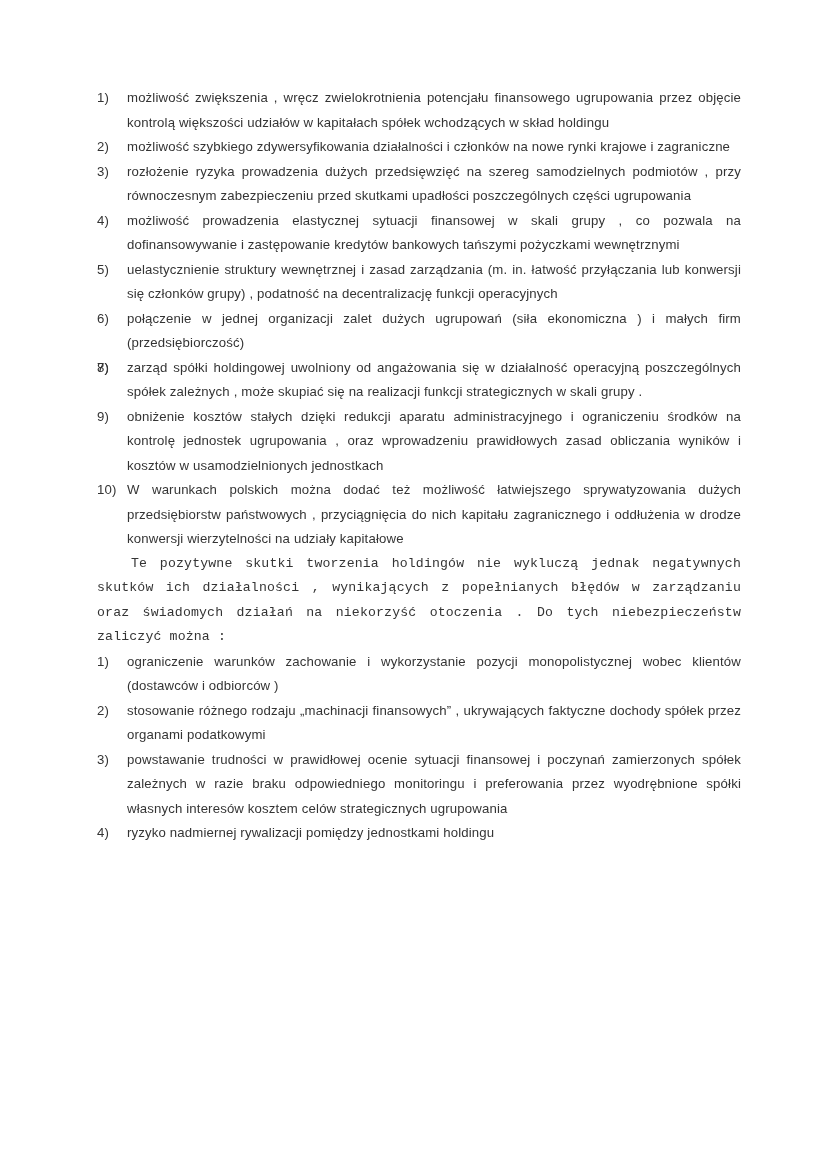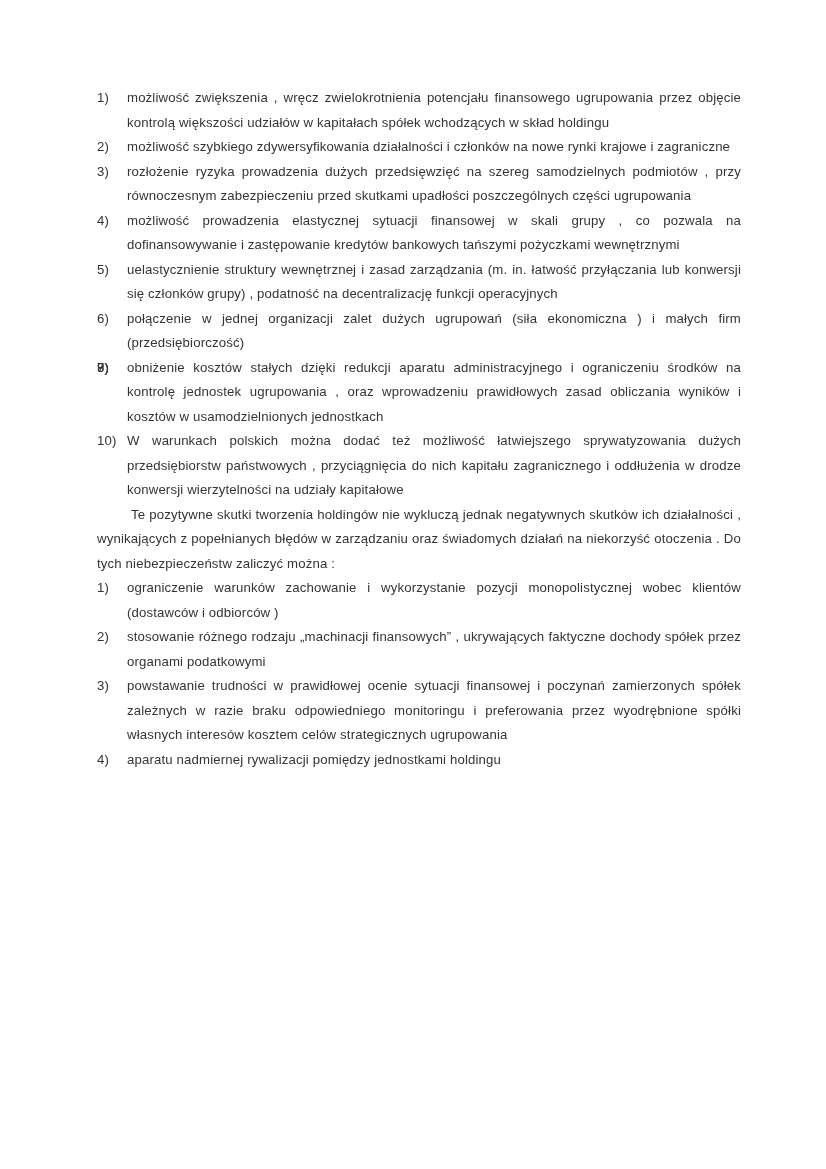--- a/index.html
+++ b/index.html
@@ -39,20 +39,21 @@
   .item .num {
     position: absolute;
     left: 0;
     top: 0;
     width: 28px;
     text-align: left;
   }
   .para {
     margin: 0;
     text-indent: 34px;
+    font-family: Liberation Mono, monospace;
   }
 </style>
 </head>
 <body>
 
 <div class="page">
   <div class="content">
 
     <div class="list">
       <div class="item">
@@ -77,20 +78,21 @@
       </div>
       <div class="item">
         <span class="num">6)</span>
         <span class="txt">połączenie w jednej organizacji zalet dużych ugrupowań (siła ekonomiczna ) i małych firm (przedsiębiorczość)</span>
       </div>
       <div class="item">
         <span class="num">7)</span>
       </div>
       <div class="item">
         <span class="num">8)</span>
+        <span class="txt">zarząd spółki holdingowej uwolniony od angażowania się w działalność operacyjną poszczególnych spółek zależnych , może skupiać się na realizacji funkcji strategicznych w skali grupy .</span>
       </div>
       <div class="item">
         <span class="num">9)</span>
         <span class="txt">obniżenie kosztów stałych dzięki redukcji aparatu administracyjnego i ograniczeniu środków na kontrolę jednostek ugrupowania , oraz wprowadzeniu prawidłowych zasad obliczania wyników i kosztów w usamodzielnionych jednostkach</span>
       </div>
       <div class="item">
         <span class="num">10)</span>
         <span class="txt">W warunkach polskich można dodać też możliwość łatwiejszego sprywatyzowania dużych przedsiębiorstw  państwowych , przyciągnięcia do nich kapitału zagranicznego i oddłużenia w drodze konwersji wierzytelności na udziały kapitałowe</span>
       </div>
     </div>
@@ -105,18 +107,18 @@
       <div class="item">
         <span class="num">2)</span>
         <span class="txt">stosowanie różnego rodzaju  „machinacji finansowych” , ukrywających faktyczne dochody spółek przez organami podatkowymi</span>
       </div>
       <div class="item">
         <span class="num">3)</span>
         <span class="txt">powstawanie trudności w prawidłowej ocenie sytuacji finansowej i poczynań zamierzonych spółek zależnych w razie braku odpowiedniego monitoringu i preferowania przez wyodrębnione  spółki własnych interesów kosztem celów strategicznych ugrupowania</span>
       </div>
       <div class="item">
         <span class="num">4)</span>
-        <span class="txt">aparatu nadmiernej rywalizacji pomiędzy jednostkami holdingu</span>
+        <span class="txt">ryzyko nadmiernej rywalizacji pomiędzy jednostkami holdingu</span>
       </div>
     </div>
 
   </div>
 </div>
 
 </body></html>

